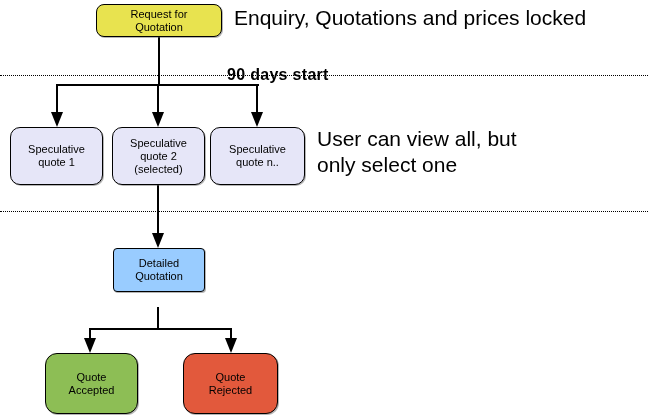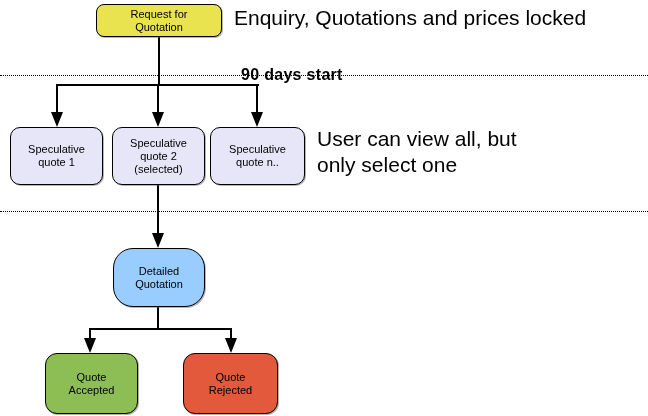--- a/index.html
+++ b/index.html
@@ -95,34 +95,34 @@
     <span class="lbl">Speculative
 quote 2
 (selected)</span>
   </div>
 
   <div class="node" style="left: 210px; top: 127px; width: 95px; height: 58px; background-color: rgb(230, 230, 248);">
     <span class="lbl">Speculative
 quote n..</span>
   </div>
 
-  <div class="node" style="left: 113px; top: 248px; width: 92px; height: 59px; border-radius: 20px; background-color: rgb(153, 204, 255);">
+  <div class="node" style="left: 113px; top: 248px; width: 92px; height: 44px; border-radius: 4px; background-color: rgb(153, 204, 255);">
     <span class="lbl">Detailed
 Quotation</span>
   </div>
 
   <div class="node" style="left: 45px; top: 353px; width: 93px; height: 61px; border-radius: 12px; background-color: rgb(141, 190, 85);">
     <span class="lbl">Quote
 Accepted</span>
   </div>
 
   <div class="node" style="left: 183px; top: 353px; width: 95px; height: 61px; border-radius: 12px; background-color: rgb(226, 89, 60);">
     <span class="lbl">Quote
 Rejected</span>
   </div>
 
-  <div class="milestone" style="left:241px;top:66px">90 days start</div>
+  <div class="milestone" style="left:227px;top:66px">90 days start</div>
 
   <div class="annot" style="left:234px;top:5px">Enquiry, Quotations and prices locked</div>
   <div class="annot" style="left:317px;top:126px">User can view all, but
 only select one</div>
 
 </div>
 
 </body></html>

